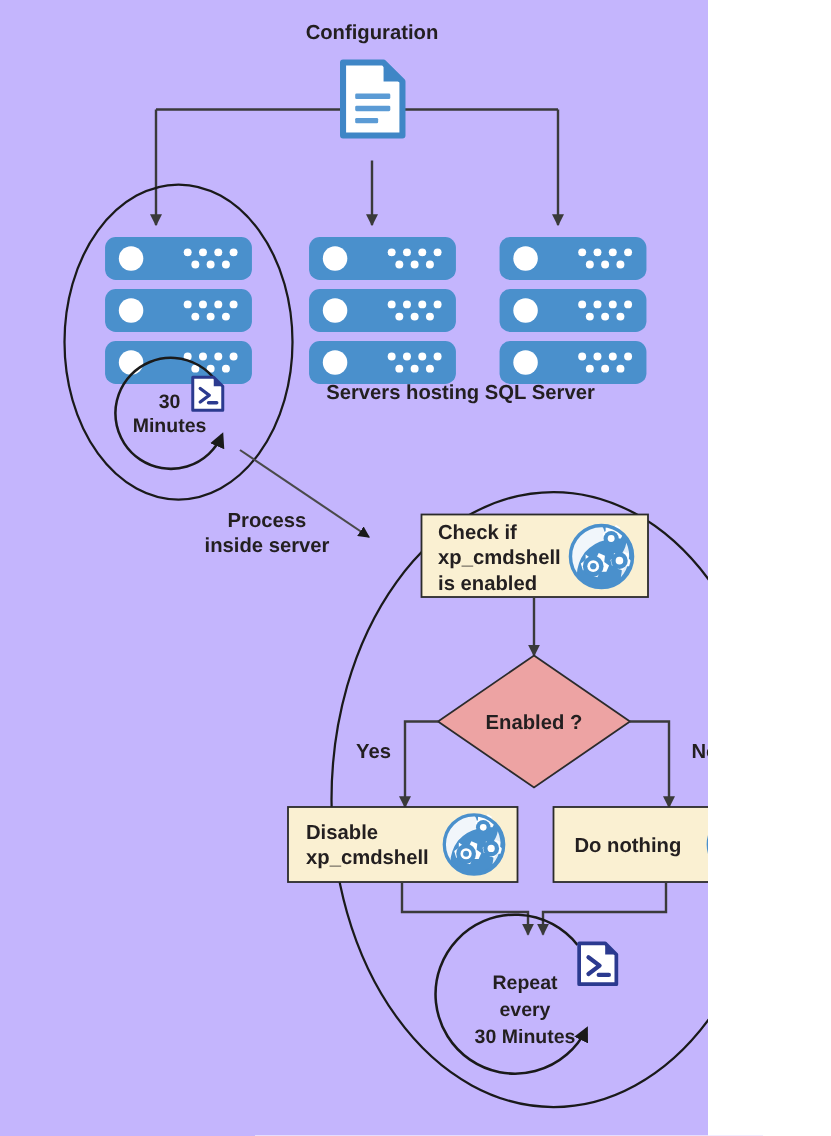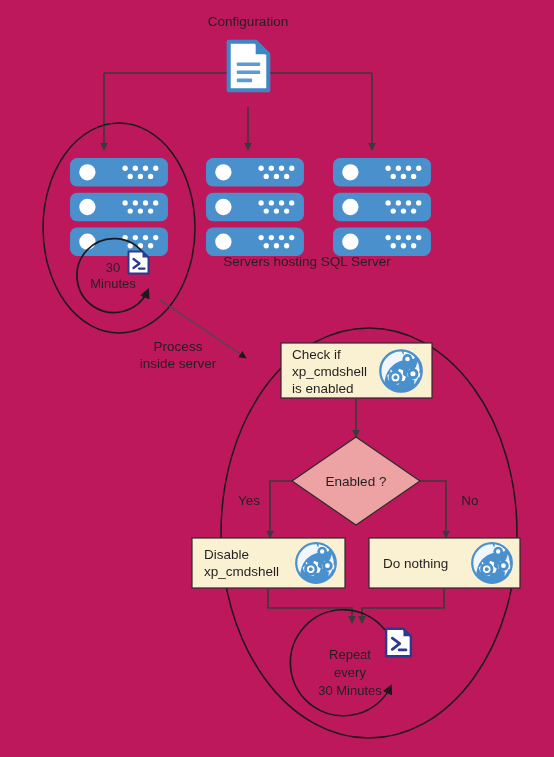--- a/index.html
+++ b/index.html
@@ -6,24 +6,25 @@
     margin: 0;
     padding: 0;
     background: #ffffff;
   }
   body {
     font-family: "Liberation Sans", sans-serif;
     -webkit-font-smoothing: antialiased;
   }
   #diagram-root {
     position: relative;
-    width: 554px;
+    width: 472px;
     height: 757px;
     overflow: hidden;
-    background: #be185d;
+    background: #c4b5fd;
+    font-weight: bold;
   }
   #diagram-svg {
     position: absolute;
     left: 0;
     top: 0;
     width: 554px;
     height: 757px;
   }
   .lbl {
     font-family: "Liberation Sans", sans-serif;

